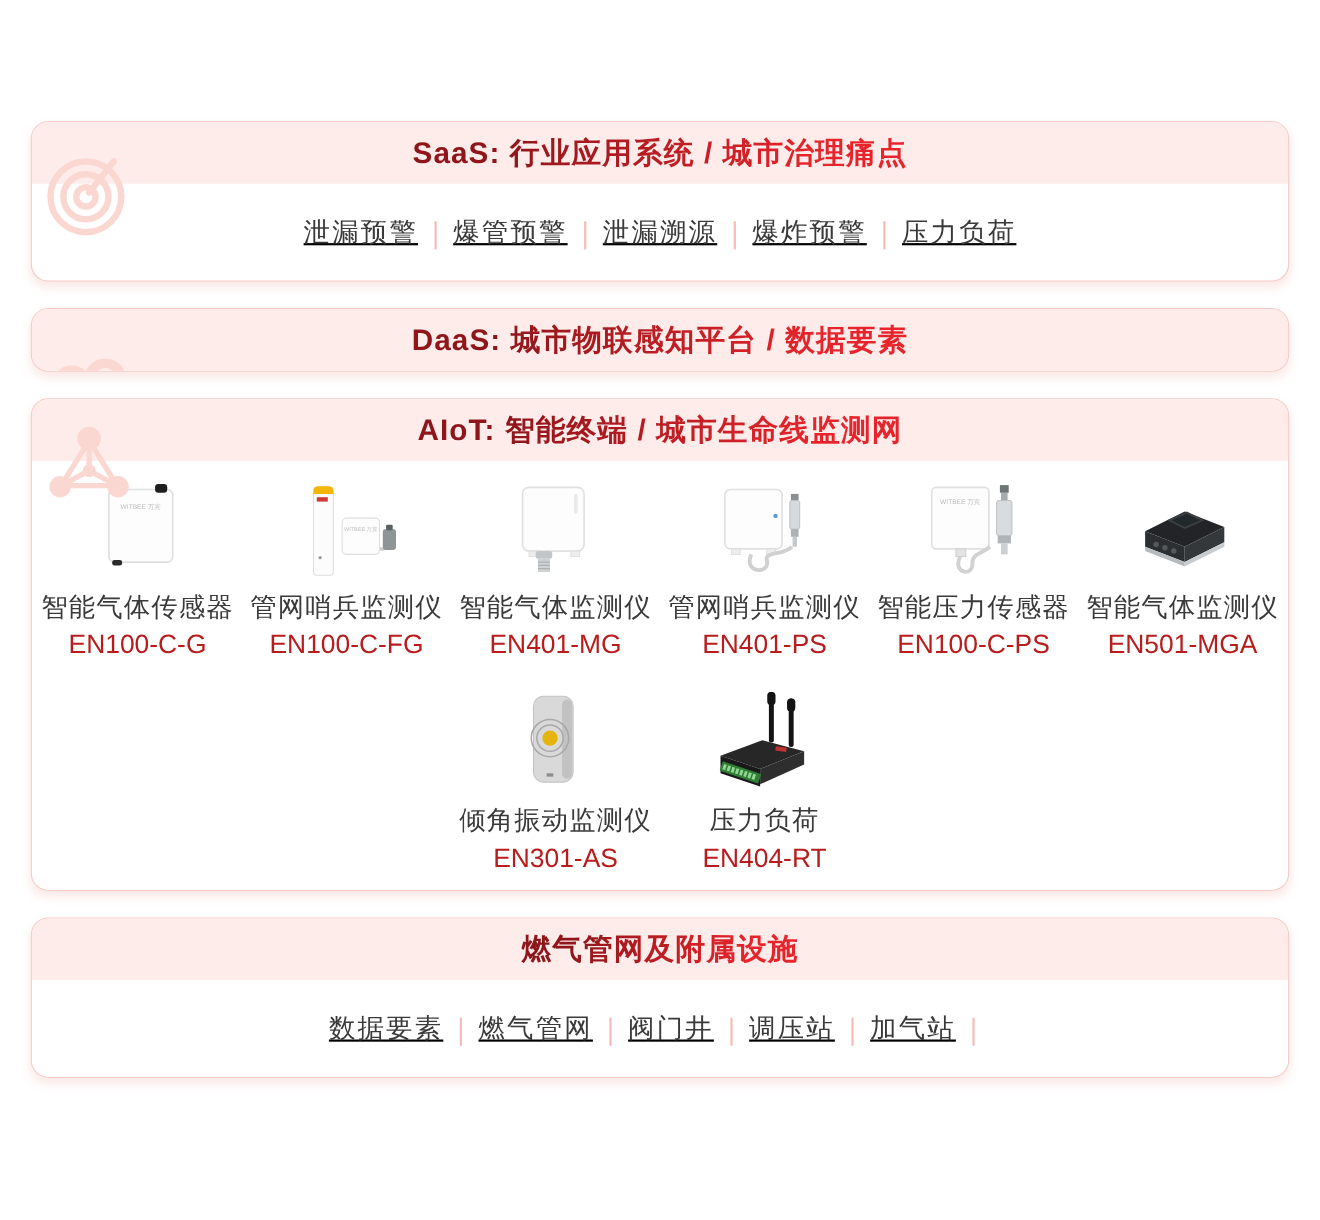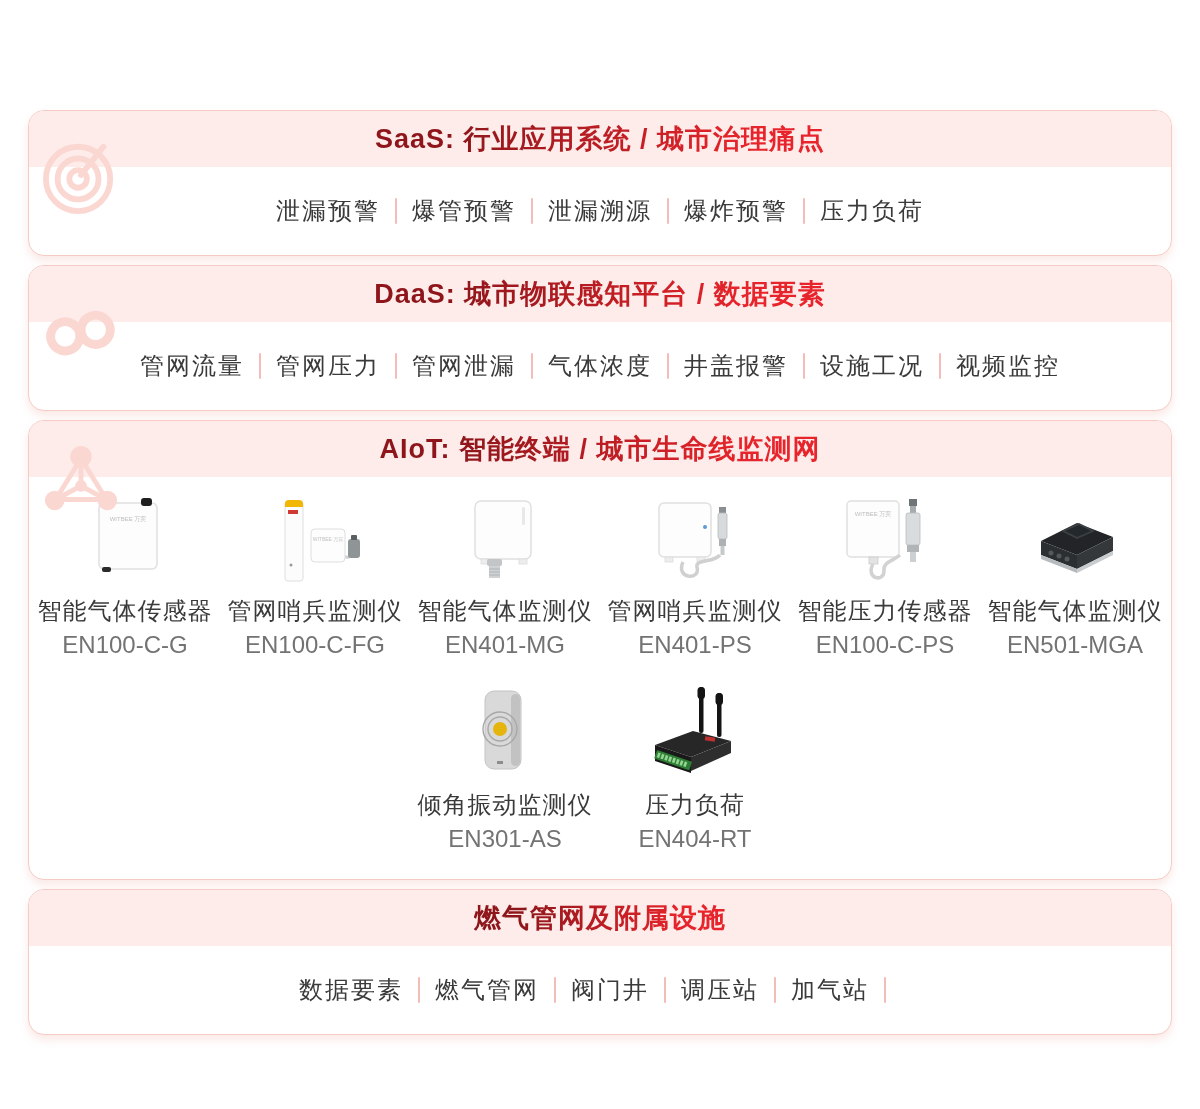--- a/index.html
+++ b/index.html
@@ -3,21 +3,21 @@
 <meta charset="utf-8">
 <style>
   html,body{margin:0;padding:0;background:#ffffff;}
   body{
     width:1200px;height:1109px;
     font-family:"Liberation Sans", sans-serif;
     position:relative;
     box-sizing:border-box;
     padding-top:110px;
   }
-  .stack{width:1144px;margin:0 auto;display:flex;flex-direction:column;gap:9px;}
+  .stack{width:1144px;margin:0 auto;display:flex;flex-direction:column;gap:24px;}
   .card{
     position:relative;
     background:#ffffff;
     border:1px solid #f6cbc6;
     border-radius:16px;
     box-shadow:0 5px 9px rgba(242,196,190,.38);
     overflow:hidden;
   }
   .card-head{
     height:56px;
@@ -29,34 +29,34 @@
     color:#b01b20;
     background:linear-gradient(90deg,#8e161b 18%,#e7242b 82%);
     -webkit-background-clip:text;background-clip:text;
     -webkit-text-fill-color:transparent;
     white-space:nowrap;
   }
   .card-body{
     min-height:88px;
     display:flex;align-items:center;justify-content:center;
   }
-  .items{display:flex;align-items:center;}
+  .items{display:flex;align-items:flex-end;text-decoration:underline;}
   .item{font-size:24px;color:#3a3a3a;letter-spacing:2px;white-space:nowrap;}
   .sep{width:2px;height:26px;background:#f3bcb6;margin:0 15px;border-radius:1px;}
   .watermark{position:absolute;left:13px;top:26px;width:78px;height:78px;pointer-events:none;}
   .watermark.wm-net{top:20px;}
   
-  .aiot-body{padding:16px 0 24px;display:flex;flex-direction:column;}
+  .aiot-body{padding:16px 0 12px;display:flex;flex-direction:column;}
   .prow{display:flex;justify-content:center;}
   .prow2{margin-top:26px;text-align:right;}
   .product{width:190px;display:flex;flex-direction:column;align-items:center;}
   .figure{height:92px;width:120px;display:flex;align-items:flex-end;justify-content:center;}
   .figure svg{display:block;}
   .pname{font-size:24px;color:#3a3a3a;letter-spacing:1px;line-height:32px;margin-top:10px;white-space:nowrap;}
-  .pmodel{font-size:24px;color:#737373;line-height:32px;margin-top:2px;white-space:nowrap;}
+  .pmodel{font-size:24px;color:#b91c1c;line-height:32px;margin-top:2px;white-space:nowrap;}
 </style>
 </head>
 <body>
 
 <div class="stack">
 
   <section class="card">
     <div class="card-head">
       <div class="card-title">SaaS: 行业应用系统 / 城市治理痛点</div>
     </div>
@@ -86,37 +86,20 @@
   <section class="card">
     <div class="card-head">
       <div class="card-title">DaaS: 城市物联感知平台 / 数据要素</div>
     </div>
     <svg class="watermark" viewBox="0 0 80 80">
       <g fill="none" stroke="#fbd7d2" stroke-width="9" transform="rotate(-12 40 40)">
         <circle cx="23" cy="42" r="15"></circle>
         <circle cx="55" cy="42" r="15"></circle>
       </g>
     </svg>
-    <div class="card-body">
-      <div class="items">
-        <span class="item">管网流量</span>
-        <span class="sep"></span>
-        <span class="item">管网压力</span>
-        <span class="sep"></span>
-        <span class="item">管网泄漏</span>
-        <span class="sep"></span>
-        <span class="item">气体浓度</span>
-        <span class="sep"></span>
-        <span class="item">井盖报警</span>
-        <span class="sep"></span>
-        <span class="item">设施工况</span>
-        <span class="sep"></span>
-        <span class="item">视频监控</span>
-      </div>
-    </div>
   </section>
 
   <section class="card">
     <div class="card-head">
       <div class="card-title">AIoT: 智能终端 / 城市生命线监测网</div>
     </div>
     <svg class="watermark wm-net" viewBox="0 0 80 80">
       <g stroke="#fbd7d2" stroke-width="5" fill="#fbd7d2">
         <line x1="40" y1="18" x2="14" y2="60"></line>
         <line x1="40" y1="18" x2="66" y2="60"></line>

